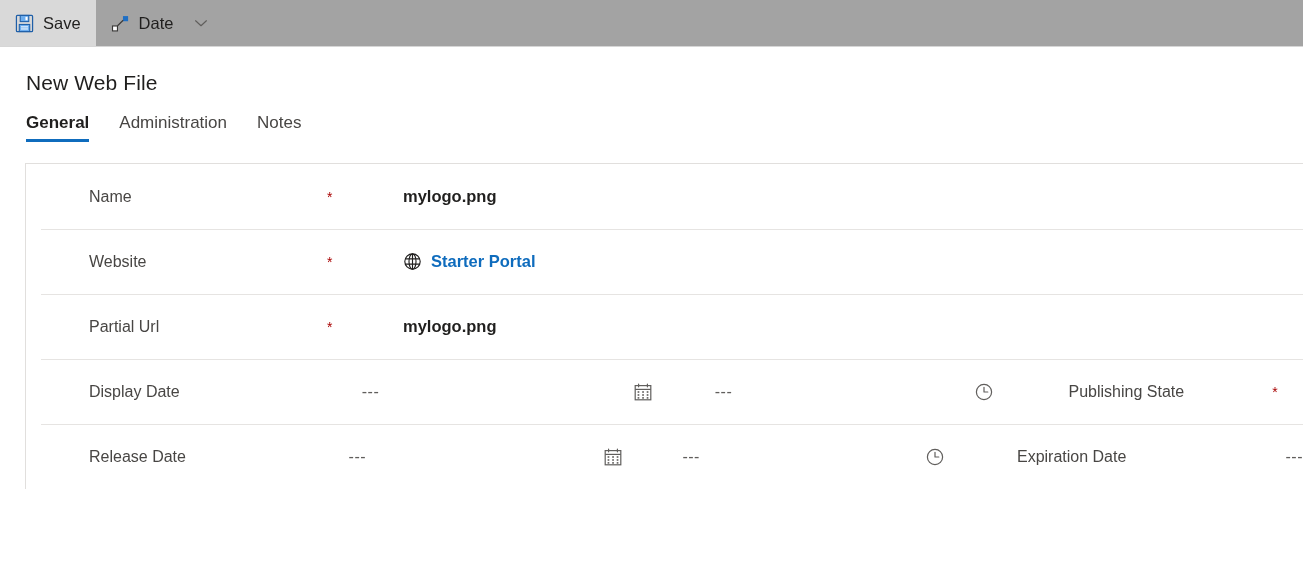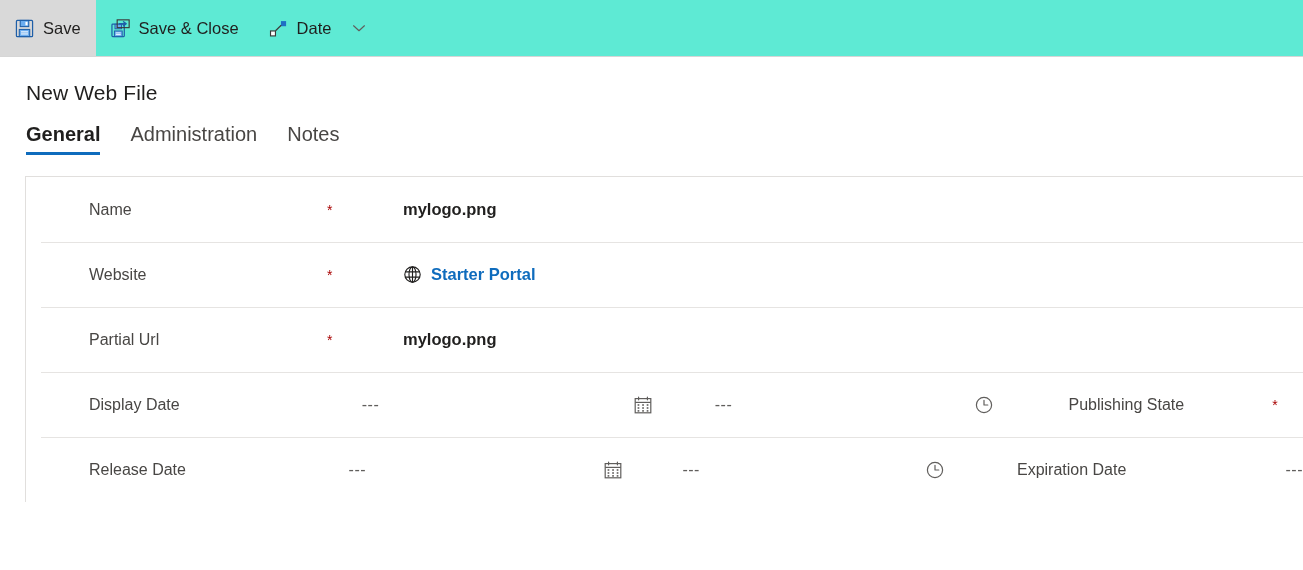--- a/index.html
+++ b/index.html
@@ -11,26 +11,26 @@
     width: 1303px;
     height: 570px;
     font-family: "Liberation Sans", sans-serif;
     color: #323130;
     overflow: hidden;
   }
 
   
   .command-bar {
     position: relative;
-    height: 57px;
+    height: 47px;
     box-sizing: border-box;
     border-bottom: 1px solid #d6d6d6;
     display: flex;
     align-items: stretch;
-    background: #5eead4;
+    background: #a3a3a3;
   }
   .cmd-btn {
     display: flex;
     align-items: center;
     gap: 9px;
     padding: 0 15px;
     background: transparent;
     border: none;
     cursor: pointer;
     font-family: "Liberation Sans", sans-serif;
@@ -63,21 +63,21 @@
   
   .tab-strip {
     display: flex;
     align-items: flex-end;
     padding: 18px 0 0 26px;
     gap: 0;
   }
   .tab {
     position: relative;
     padding: 0 15px 9px 15px;
-    font-size: 20px;
+    font-size: 17px;
     color: #484644;
     background: transparent;
     border: none;
     cursor: pointer;
     font-family: "Liberation Sans", sans-serif;
     white-space: nowrap;
   }
   .tab:first-child { padding-left: 0; }
   .tab.is-selected { color: #201f1e; font-weight: bold; }
   .tab.is-selected::after {
@@ -188,34 +188,20 @@
         <rect x="5.5" y="1.5" width="9" height="6.5" fill="#6cadef" stroke="#1f5fa8" stroke-width="1.1"></rect>
         <rect x="11" y="3" width="2.2" height="3.6" fill="#ffffff"></rect>
         <rect x="4.5" y="11" width="11" height="7.5" fill="#6cadef" stroke="#1f5fa8" stroke-width="1.1"></rect>
         <rect x="6.3" y="13" width="7.4" height="1.1" fill="#ffffff"></rect>
         <rect x="6.3" y="15.2" width="7.4" height="1.1" fill="#ffffff"></rect>
       </svg>
     </span>
     <span class="lbl">Save</span>
   </button>
 
-  <button class="cmd-btn">
-    <span class="icon">
-      <svg width="19" height="19" viewBox="0 0 20 20" fill="none">
-        <rect x="1" y="5.5" width="13" height="13" rx="0.8" stroke="#1f5fa8" stroke-width="1.3"></rect>
-        <rect x="4.2" y="5.5" width="6.8" height="4.8" fill="#6cadef" stroke="#1f5fa8" stroke-width="1"></rect>
-        <rect x="3.6" y="12.6" width="8.2" height="5.9" fill="#6cadef" stroke="#1f5fa8" stroke-width="1"></rect>
-        <rect x="5.1" y="14.2" width="5.2" height="0.9" fill="#ffffff"></rect>
-        <rect x="5.1" y="16" width="5.2" height="0.9" fill="#ffffff"></rect>
-        <rect x="6.5" y="0.9" width="12.6" height="8.2" stroke="#3b3a39" stroke-width="1.2" fill="none"></rect>
-        <path d="M9 5h6.3M13.2 2.9 16 5l-2.8 2.1" stroke="#1f5fa8" stroke-width="1.5" fill="none" stroke-linecap="round" stroke-linejoin="round"></path>
-      </svg>
-    </span>
-    <span class="lbl">Save &amp; Close</span>
-  </button>
 
 
   <button class="cmd-btn">
     <span class="icon">
       <svg width="19" height="19" viewBox="0 0 20 20" fill="none">
         <rect x="1.6" y="12.6" width="5.2" height="5.2" stroke="#3b3a39" stroke-width="1.2" fill="#ffffff"></rect>
         <rect x="12.6" y="2.2" width="5.4" height="5.4" fill="#1f6fc4"></rect>
         <path d="M6.9 12.4 12.8 6.6" stroke="#3b3a39" stroke-width="1.2"></path>
       </svg>
     </span>

